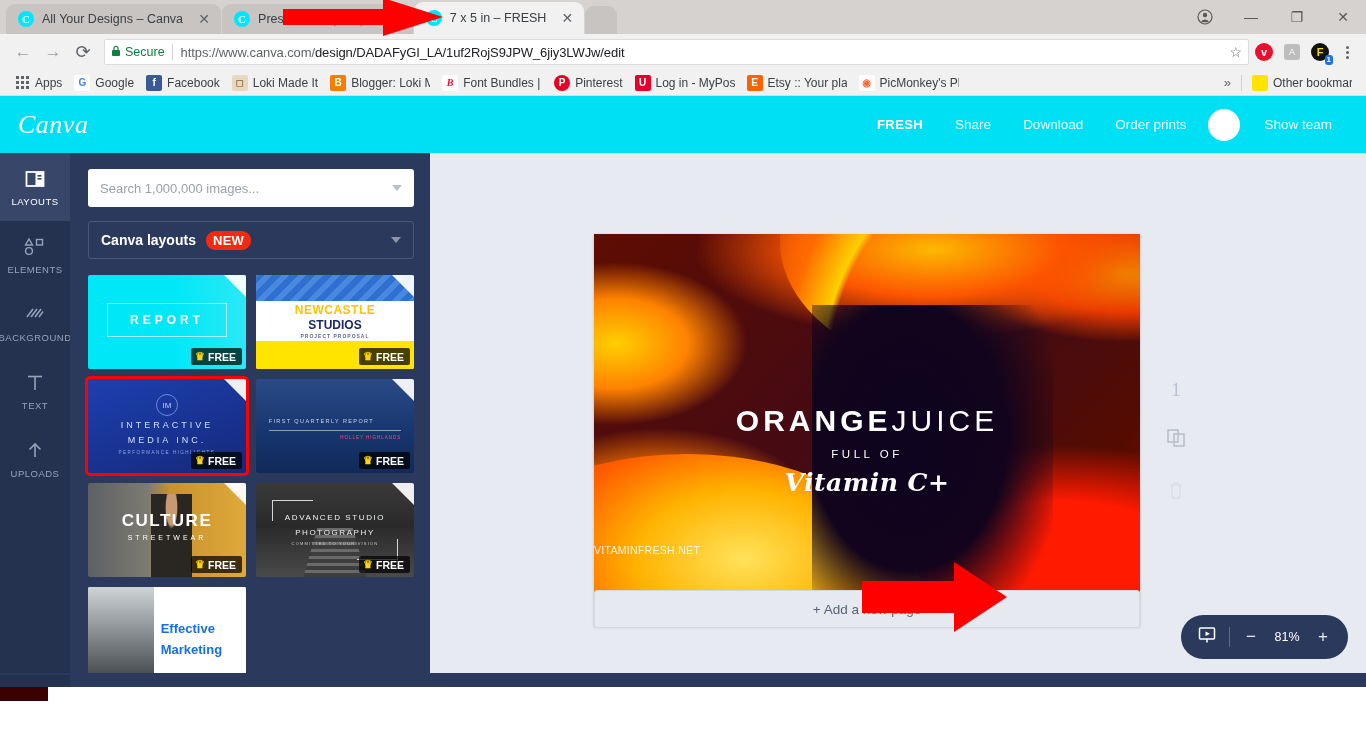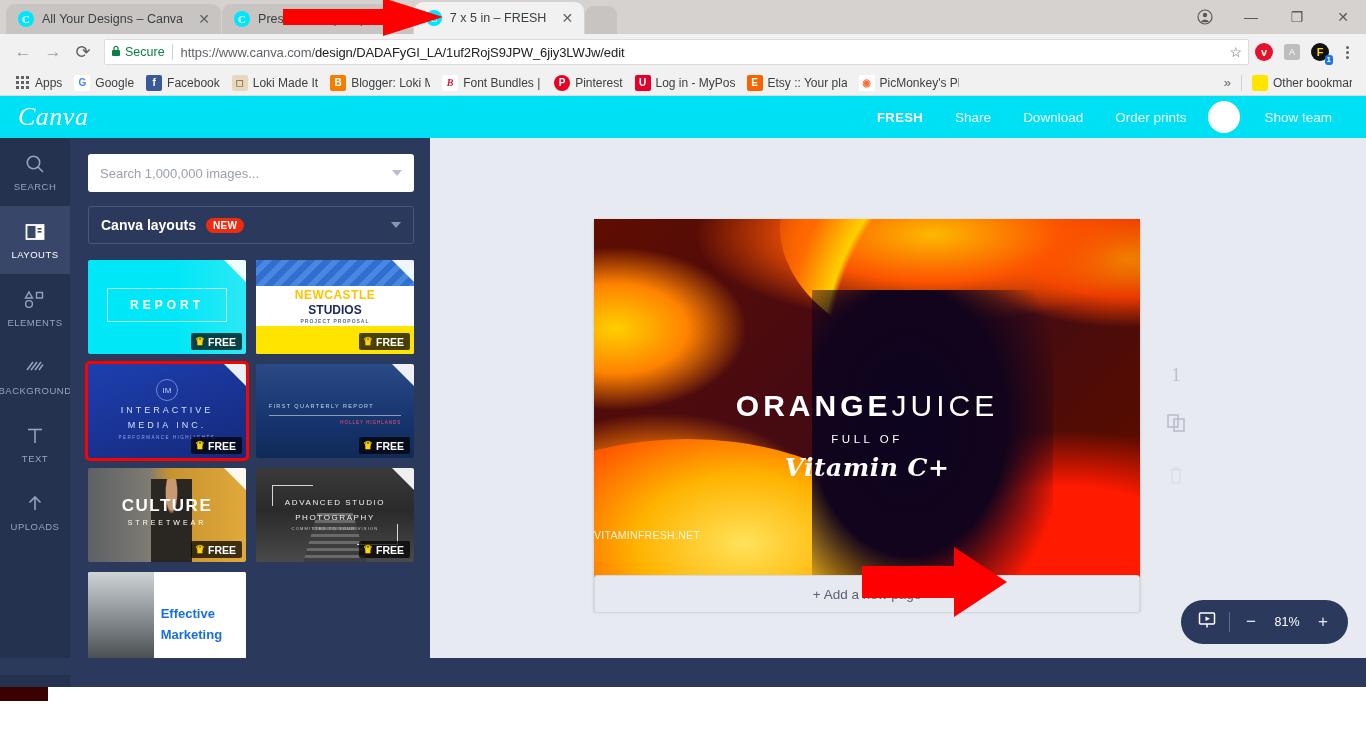--- a/index.html
+++ b/index.html
@@ -88,21 +88,21 @@
   .bm .bmlabel { overflow:hidden; text-overflow:clip; }
   .apps-grid { display:grid; grid-template-columns: repeat(3,3px); grid-gap:2px; }
   .apps-grid i { width:3px;height:3px;display:block;background:#5f6368; }
   .bm-right { margin-left:auto; display:flex; align-items:center; gap:4px; }
   .chevrons { color:#5f6368; font-size:13px; padding:0 6px;}
   .bmsep { width:1px;height:16px;background:#d0d0d0;}
 
   
   .app { position:relative; height: 577px; background:#2b3a5c; overflow:hidden;}
   .canva-header {
-    height: 42px; background: #00e0f5; display:flex; align-items:center; padding: 0 18px;
+    height: 57px; background: #00e0f5; display:flex; align-items:center; padding: 0 18px;
     position:relative;
   }
   .canva-logo {
     font-family: "Liberation Serif", serif; font-style: italic; font-size: 26px;
     color: #fff; margin-right: 28px; letter-spacing: 0.5px;
   }
   .hmenu { display:flex; align-items:center; gap: 0px; }
   .hmenu .hitem { font-size: 13.5px; color: rgba(255,255,255,0.95); padding: 0 16px; white-space:nowrap;}
   .hmenu .hitem.faded { color: rgba(255,255,255,0.28); }
   .header-right { margin-left:auto; display:flex; align-items:center; gap: 0px; }
@@ -129,21 +129,21 @@
     padding: 0 12px; margin-bottom: 14px;
   }
   .search-box .sbtext { font-size: 13px; color:#9aa0ad; flex:1; }
   .caret { width:0;height:0;border-left:5px solid transparent;border-right:5px solid transparent;
            border-top:6px solid #b9bfc9;}
   .dropdown {
     height: 38px; border: 1px solid #4b5978; border-radius:3px; display:flex; align-items:center;
     padding: 0 12px; margin-bottom: 16px;
   }
   .dropdown .ddtext { font-size: 14px; color:#fff; font-weight:bold; }
-  .newbadge { background:#f02b0f; color:#fff; font-size:10px; font-weight:bold; border-radius:9px;
+  .newbadge { background:#f02b0f; color:#fff; font-size:13px; font-weight:bold; border-radius:9px;
               padding: 2px 7px; margin-left: 10px; letter-spacing:0.3px;}
   .dropdown .caret { margin-left:auto; border-top-color:#8b95ab;}
 
   .thumbs { display:grid; grid-template-columns: 1fr 1fr; gap: 10px 10px; }
   .thumb { position:relative; height: 94px; border-radius:2px; overflow:hidden; }
   .thumb.selected { outline: 3px solid #ff0000; outline-offset: 0px; }
   .fold {
     position:absolute; top:0; right:0; width: 0; height: 0;
     border-top: 22px solid rgba(255,255,255,0.92); border-left: 22px solid transparent;
   }
@@ -433,29 +433,20 @@
         <div class="hitem">Download</div>
         <div class="hitem">Order prints</div>
         <div class="avatar"></div>
         <div class="hitem">Show team</div>
       </div>
     </div>
 
     <div class="body-row">
 
       <div class="rail">
-        <div class="rail-item">
-          <span>
-            <svg width="22" height="22" viewBox="0 0 22 22">
-                <circle cx="9.5" cy="9.5" r="6.2" fill="none" stroke="currentColor" stroke-width="1.6"></circle>
-                <line x1="14" y1="14" x2="19" y2="19" stroke="currentColor" stroke-width="1.6"></line>
-              </svg>
-          </span>
-          <span class="rlabel">SEARCH</span>
-        </div>
         <div class="rail-item active">
           <span>
             <svg width="22" height="22" viewBox="0 0 22 22">
                 <rect x="2.5" y="4" width="17" height="14" fill="none" stroke="currentColor" stroke-width="1.8"></rect>
                 <rect x="11.5" y="4" width="8" height="14" fill="currentColor"></rect>
                 <rect x="13.5" y="7" width="4" height="1.6" fill="#38466a"></rect>
                 <rect x="13.5" y="10" width="4" height="1.6" fill="#38466a"></rect>
               </svg>
           </span>
           <span class="rlabel">LAYOUTS</span>

